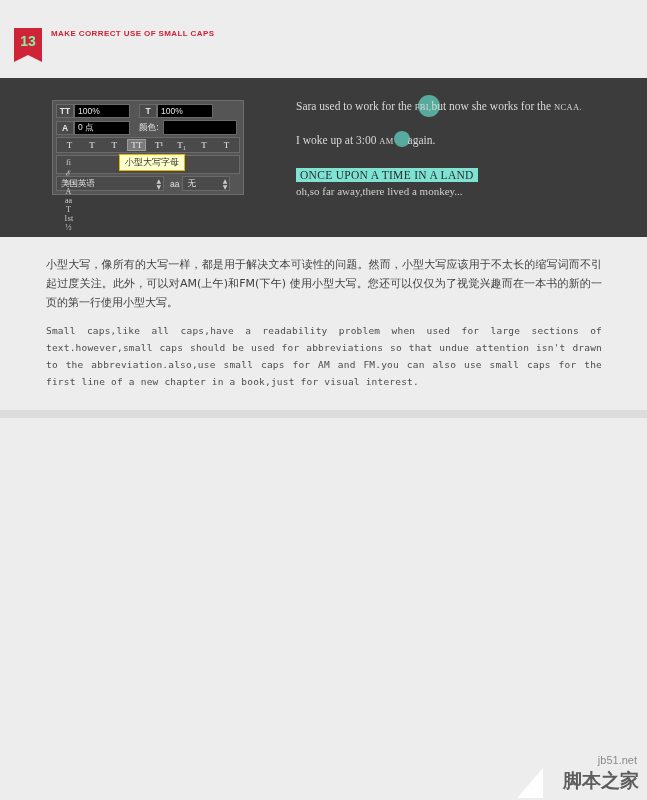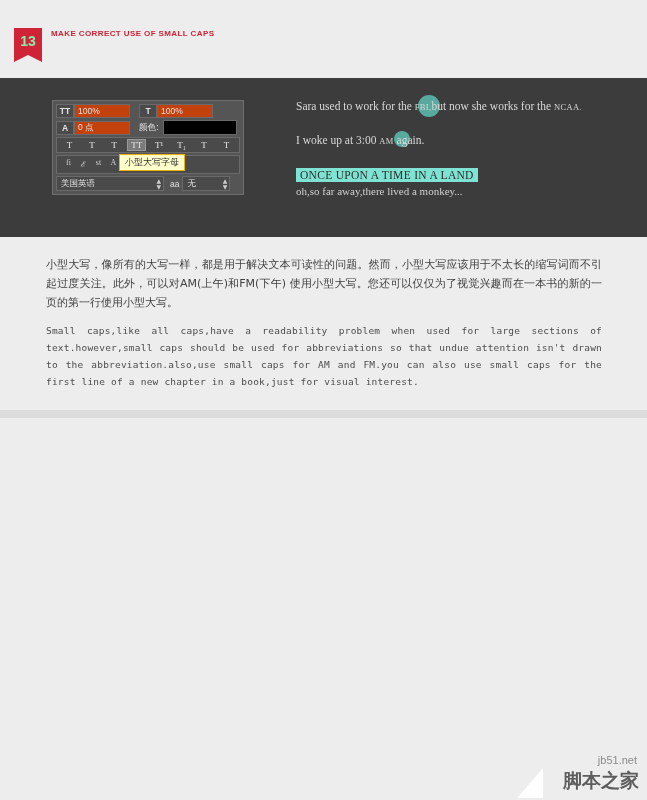--- a/index.html
+++ b/index.html
@@ -102,21 +102,21 @@
     padding: 3px;
     font-size: 9px;
     color: #dddddd;
   }
   .ps-row {
     display: flex;
     align-items: center;
     margin-bottom: 2px;
   }
   .ps-cell {
-    background: #c2410c;
+    background: #000000;
     border: 1px solid #6a6a6a;
     height: 14px;
     display: flex;
     align-items: center;
     padding: 0 3px;
     box-sizing: border-box;
     font-size: 8.5px;
     color: #e3e3e3;
   }
   .ps-cell.val { width: 56px; }
@@ -143,20 +143,21 @@
   .ps-glyph.sel { background:#7b7b7b; outline:1px solid #9a9a9a; }
   .ps-glyph-row2 {
     display: flex;
     background: #4a4a4a;
     border: 1px solid #6a6a6a;
     padding: 2px 4px;
     margin-bottom: 2px;
     position: relative;
     height: 13px;
     box-sizing: content-box;
+    flex-direction: column;
   }
   .ps-glyph2 {
     font-size: 8px;
     color: #cfcfcf;
     width: 15px;
     text-align: center;
     font-family: "Liberation Serif", serif;
   }
   .tooltip {
     position: absolute;
@@ -328,21 +329,21 @@
       </div>
     </div>
 
     <div class="samples">
       <div class="sample-line">
         <span class="dot dot-teal" style="width:22px;height:22px;left:122px;top:-5px;"></span>
         <span style="position:relative;z-index:2;">Sara used to work for the </span><span class="sc" style="position:relative;z-index:2;">FBI,</span><span style="position:relative;z-index:2;">but now she works for the </span><span class="sc">NCAA.</span>
       </div>
       <div class="sample-line">
         <span class="dot dot-teal" style="width:16px;height:16px;left:98px;top:-3px;"></span>
-        <span style="position:relative;z-index:2;">I woke up at 3:00 </span><span class="sc" style="position:relative;z-index:2;">AM</span><span style="position:relative;z-index:2;"> again.</span>
+        <span style="position:relative;z-index:2;">I woke up at 3:00 </span><span class="sc" style="position:relative;z-index:2;">AM</span><span style="position:relative;z-index:2;padding-left:11px;"> again.</span>
       </div>
       <div class="sample-line">
         <span class="highlight-block">ONCE UPON A TIME IN A LAND</span>
         <div class="sample-sub">oh,so far away,there lived a monkey...</div>
       </div>
     </div>
 
     <div class="copy" style="top:255px;">
       <div class="copy-cn">小型大写，像所有的大写一样，都是用于解决文本可读性的问题。然而，小型大写应该用于不太长的缩写词而不引起过度关注。此外，可以对AM(上午)和FM(下午) 使用小型大写。您还可以仅仅为了视觉兴趣而在一本书的新的一页的第一行使用小型大写。</div>
     </div>

